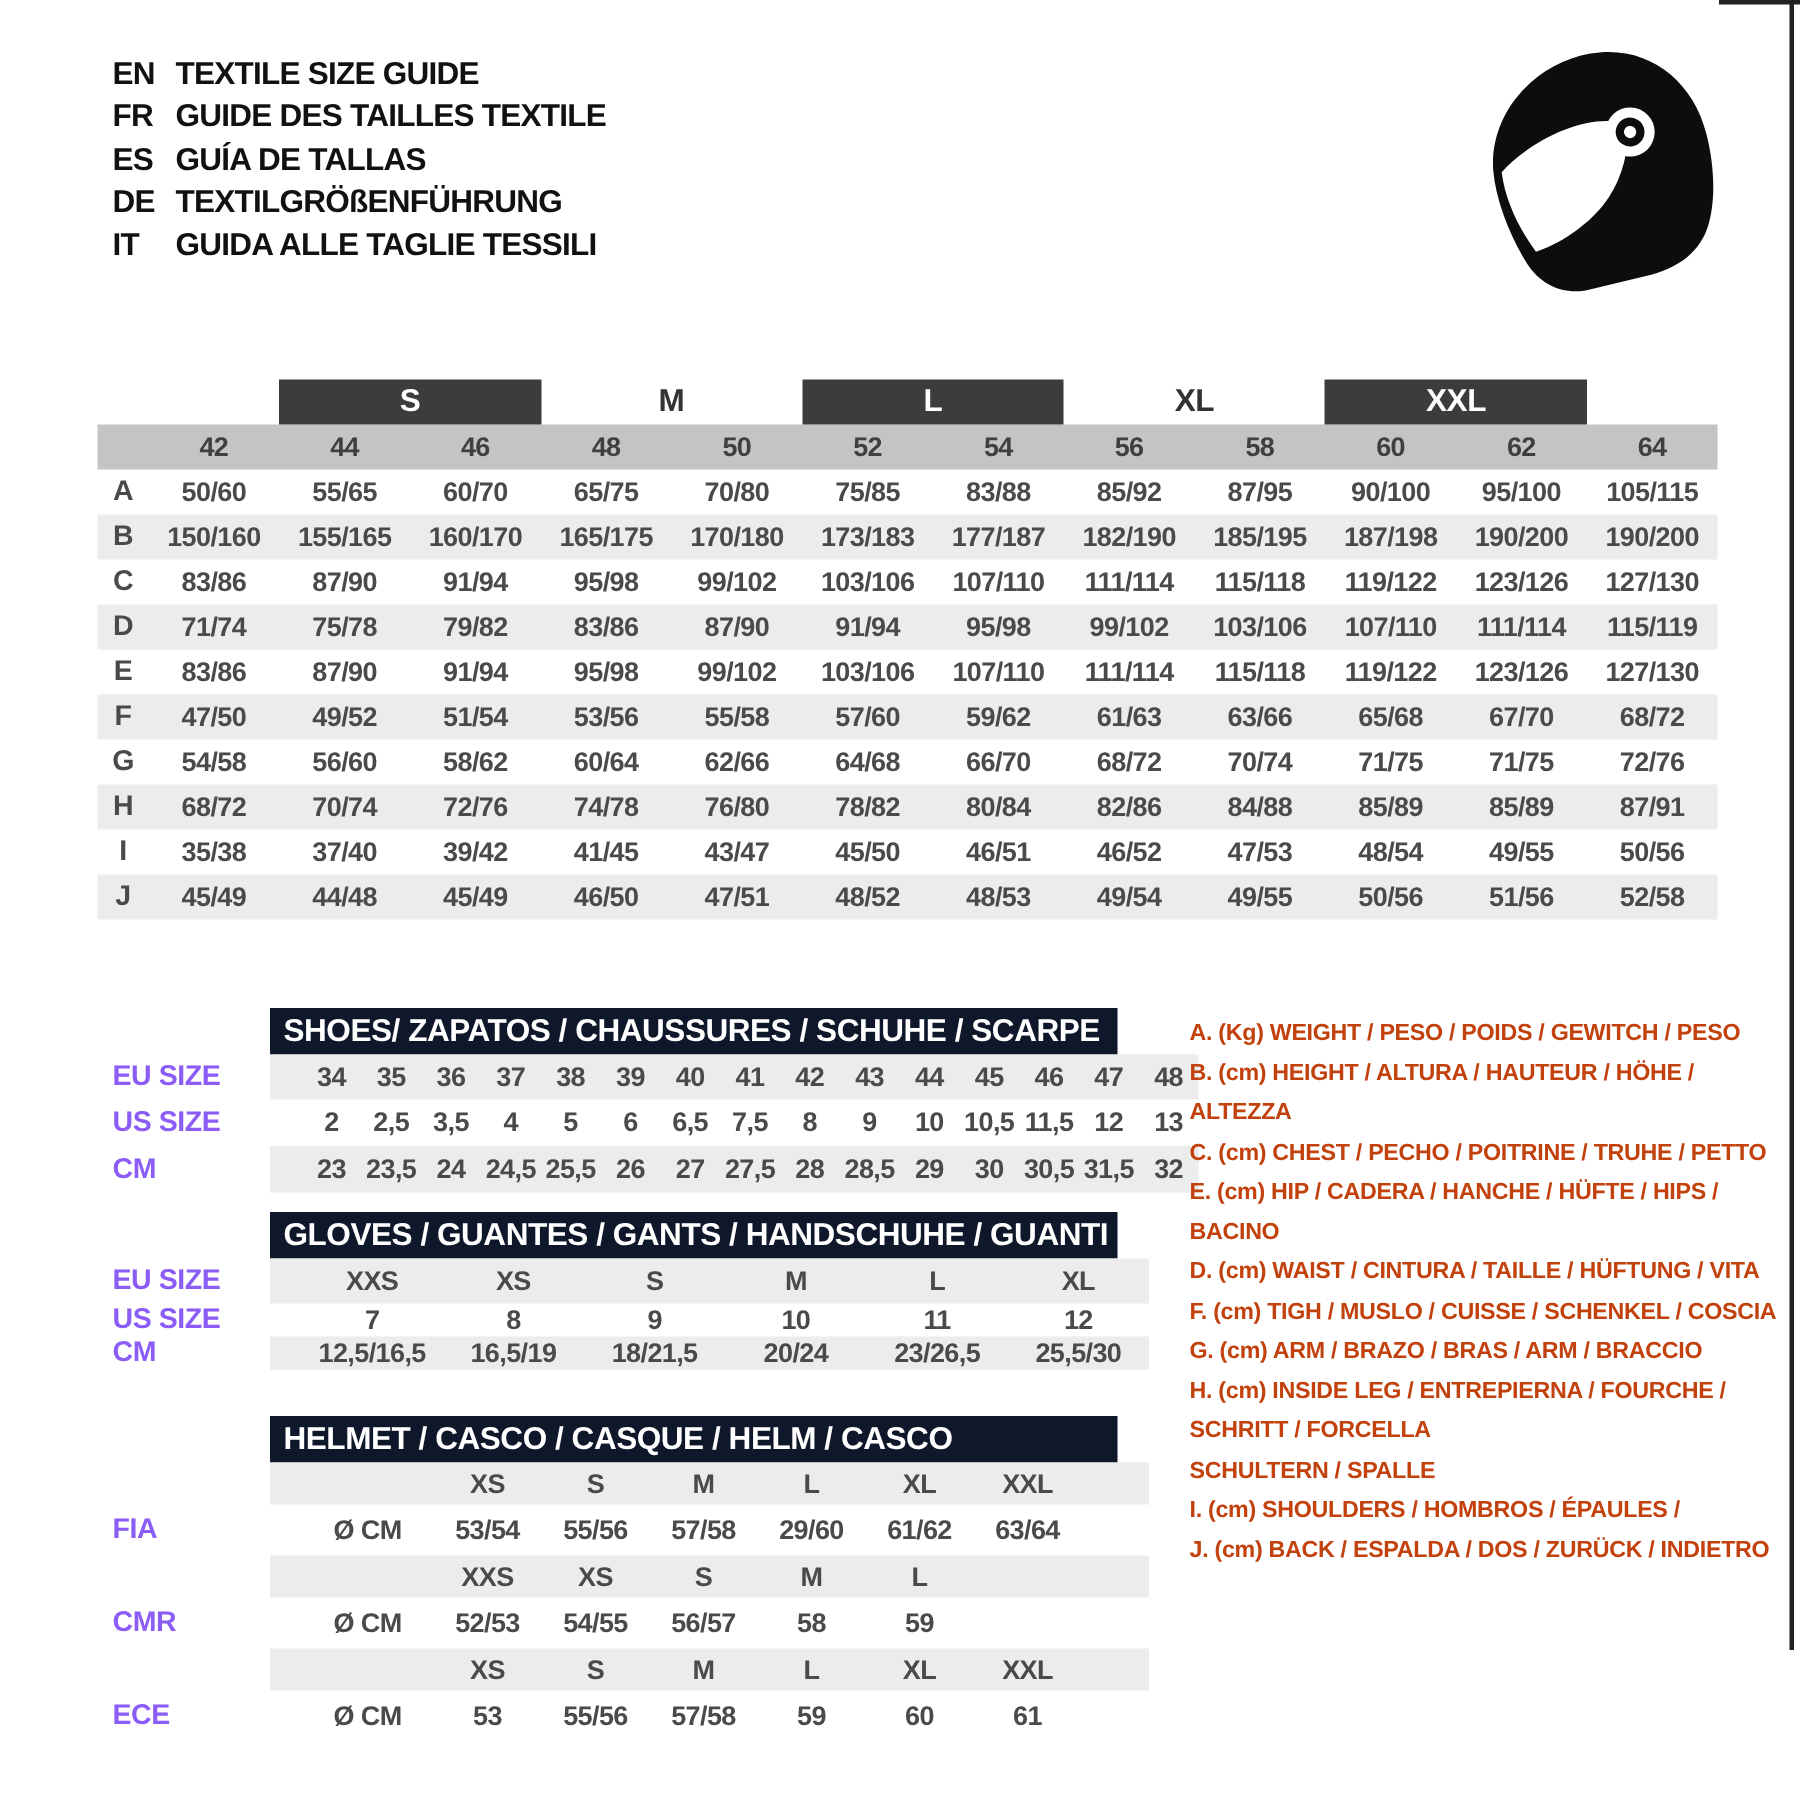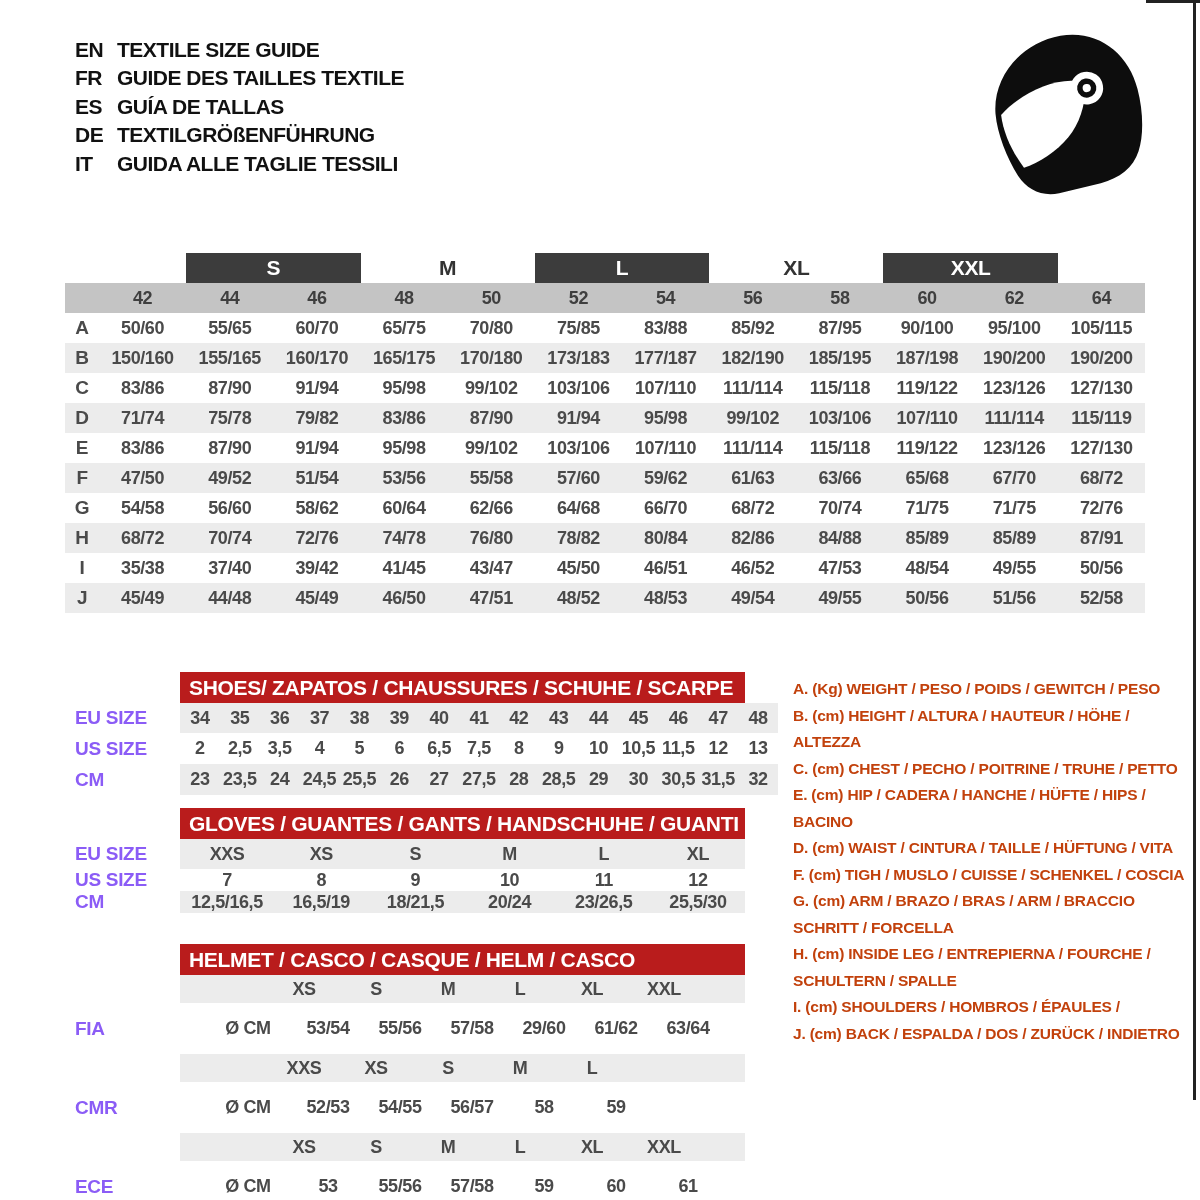--- a/index.html
+++ b/index.html
@@ -19,32 +19,32 @@
   .tt-groups{height:30px;}
   .g{display:flex;align-items:center;justify-content:center;font-size:21px;letter-spacing:-0.3px;}
   .g.dark{background:#3c3c3c;color:#fff;}
   .g.plain{color:#333;}
   .tt-cols{background:#c4c4c4;color:#3f3f3f;font-size:19px;}
   .tt-cell{display:flex;align-items:center;justify-content:center;font-size:18px;letter-spacing:-0.4px;}
   .tt-row.stripe{background:#ececec;}
   .tt-cell.letter{font-size:19px;}
   
   .mtable{position:absolute;left:65px;color:#4a4a4a;}
-  .mt-title{margin-left:115px;width:565px;height:31px;background:#b91c1c;color:#fff;font-size:21px;
+  .mt-title{margin-left:115px;width:565px;height:31px;background:#0f172a;color:#fff;font-size:21px;
             line-height:31px;padding-left:9px;box-sizing:border-box;letter-spacing:-0.3px;}
   .mt-row{display:flex;}
   .mt-label{width:115px;color:#8b5cf6;font-size:19px;padding-left:10px;box-sizing:border-box;
             display:flex;align-items:center;letter-spacing:-0.3px;}
-  .mt-data{display:grid;}
+  .mt-data{display:grid;padding-left:21px;}
   .mt-data.stripe{background:#ececec;}
   .cols-15{grid-template-columns:repeat(15,1fr);width:598px;}
   .cols-6{grid-template-columns:repeat(6,1fr);width:565px;}
   .helm-grid{grid-template-columns:88px repeat(6,72px) 1fr;width:565px;}
   .mt-cell{display:flex;align-items:center;justify-content:center;font-size:18px;letter-spacing:-0.4px;}
-  .h30{height:30px;} .h31{height:31px;} .h28{height:28px;} .h34{height:51px;gap:24px;}
+  .h30{height:30px;} .h31{height:31px;} .h28{height:28px;} .h34{height:34px;}
   
   .legend{position:absolute;left:793px;top:676px;width:402px;font-size:15.5px;line-height:26.5px;
           color:#c2410c;letter-spacing:-0.2px;}
   
   .vline{position:absolute;left:1193px;top:0;width:3px;height:1100px;background:#222;}
   .hline{position:absolute;left:1146px;top:0;width:54px;height:3px;background:#222;}
 </style>
 </head>
 <body>
 
@@ -452,22 +452,22 @@
   </section>
 
   <aside class="legend" id="legend">
       <div class="legend-line">A. (Kg) WEIGHT / PESO / POIDS / GEWITCH / PESO</div>
       <div class="legend-line">B. (cm) HEIGHT / ALTURA / HAUTEUR / HÖHE / ALTEZZA</div>
       <div class="legend-line">C. (cm) CHEST / PECHO / POITRINE / TRUHE / PETTO</div>
       <div class="legend-line">E. (cm) HIP / CADERA / HANCHE / HÜFTE / HIPS / BACINO</div>
       <div class="legend-line">D. (cm) WAIST / CINTURA / TAILLE / HÜFTUNG / VITA</div>
       <div class="legend-line">F. (cm) TIGH / MUSLO / CUISSE / SCHENKEL / COSCIA</div>
       <div class="legend-line">G. (cm) ARM / BRAZO / BRAS / ARM / BRACCIO</div>
+      <div class="legend-line">H. (cm) INSIDE LEG / ENTREPIERNA / FOURCHE /</div>
       <div class="legend-line">SCHRITT / FORCELLA</div>
-      <div class="legend-line">H. (cm) INSIDE LEG / ENTREPIERNA / FOURCHE /</div>
       <div class="legend-line">SCHULTERN / SPALLE</div>
       <div class="legend-line">I. (cm) SHOULDERS / HOMBROS / ÉPAULES /</div>
       <div class="legend-line">J. (cm) BACK / ESPALDA / DOS / ZURÜCK / INDIETRO</div>
     </aside>
 
   <div class="vline"></div>
   <div class="hline"></div>
 
 </div>
 

